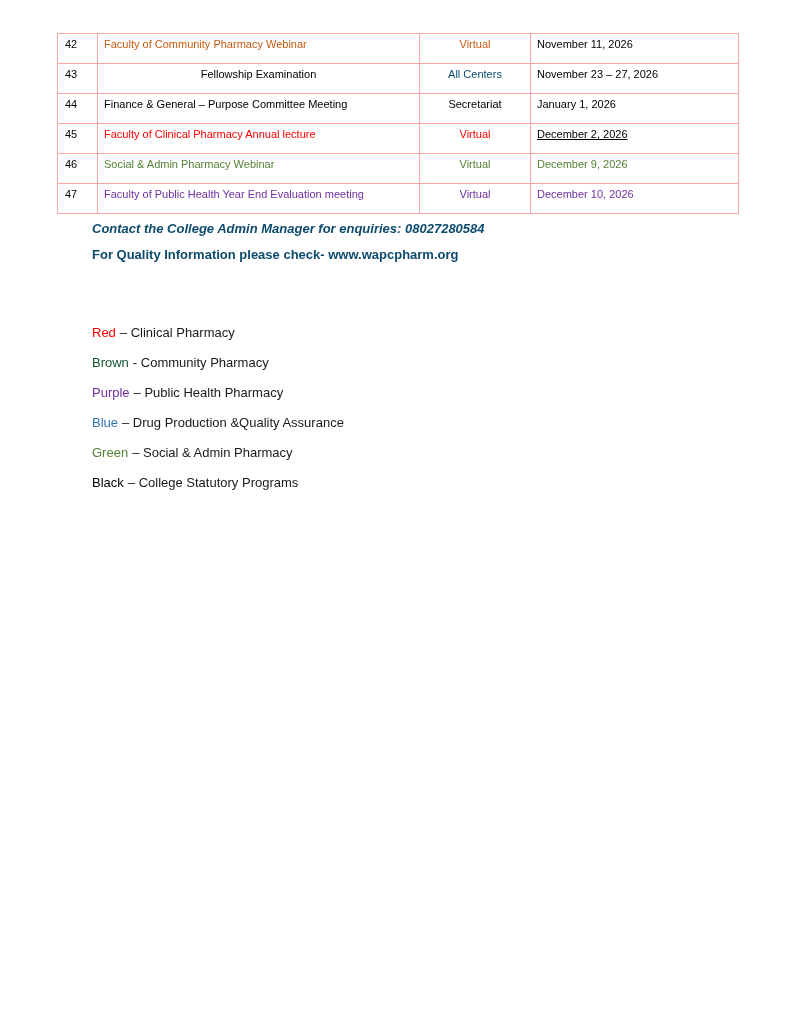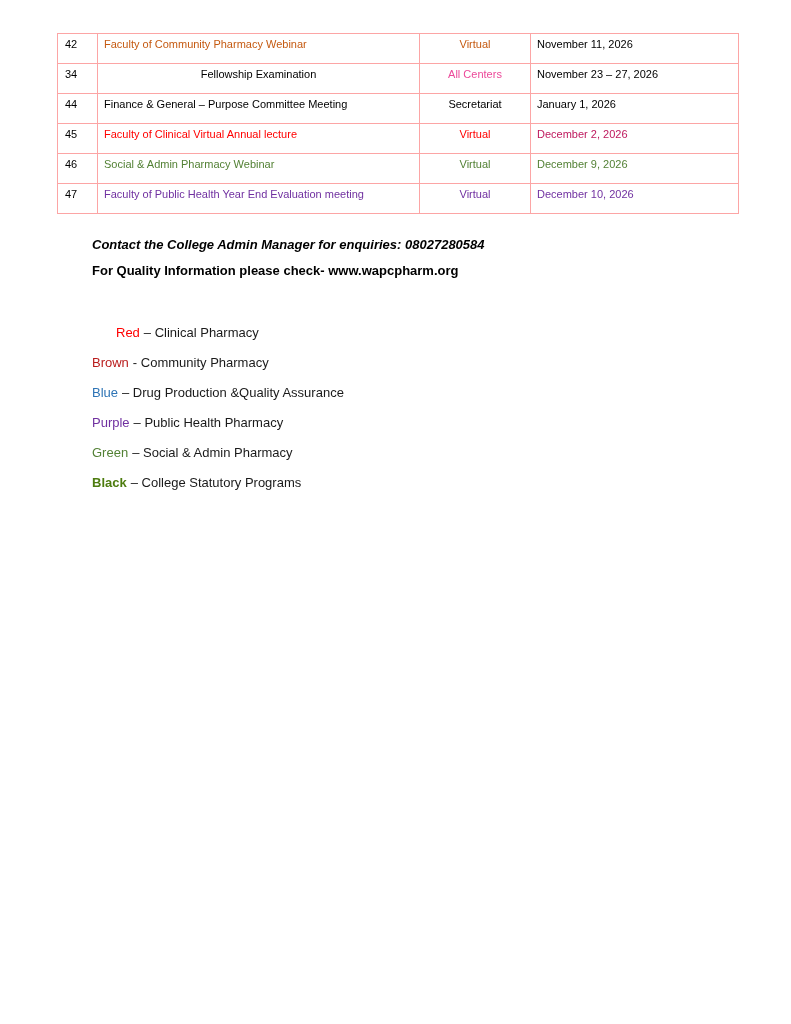--- a/index.html
+++ b/index.html
@@ -32,22 +32,21 @@
     white-space: nowrap;
     overflow: hidden;
   }
   table.schedule td.num { padding-left: 7px; }
   table.schedule td.venue { text-align: center; }
   .note {
     position: absolute;
     left: 92px;
     font-size: 13px;
     font-weight: bold;
-    color: #000000;
-    margin-top: 16px;
+    color: #0c4a6e;
   }
   .note.italic { font-style: italic; top: 221px; }
   .note.plain { top: 247px; }
   .legend {
     position: absolute;
     left: 92px;
     top: 326px;
   }
   .legend-item {
     display: flex;
@@ -71,36 +70,36 @@
         <col style="width:208px">
     </colgroup>
     <tbody>
       <tr>
         <td class="num">42</td>
         <td class="event" style="color: rgb(197, 90, 17);">Faculty of Community Pharmacy Webinar</td>
         <td class="venue" style="color: rgb(197, 90, 17);">Virtual</td>
         <td class="date" style="color: #000000;">November 11, 2026</td>
       </tr>
       <tr>
-        <td class="num">34</td>
+        <td class="num">43</td>
         <td class="event" style="color: rgb(0, 0, 0); text-align: center;">Fellowship Examination</td>
-        <td class="venue" style="color: #ec4899;">All Centers</td>
+        <td class="venue" style="color: #0c4a6e;">All Centers</td>
         <td class="date" style="color: rgb(0, 0, 0);">November 23 – 27, 2026</td>
       </tr>
       <tr>
         <td class="num">44</td>
         <td class="event" style="color: rgb(0, 0, 0);">Finance &amp; General – Purpose Committee Meeting</td>
         <td class="venue" style="color: rgb(0, 0, 0);">Secretariat</td>
         <td class="date" style="color: rgb(0, 0, 0);">January 1, 2026</td>
       </tr>
       <tr>
         <td class="num">45</td>
-        <td class="event" style="color: rgb(255, 0, 0);">Faculty of Clinical Virtual Annual lecture</td>
+        <td class="event" style="color: rgb(255, 0, 0);">Faculty of Clinical Pharmacy Annual lecture</td>
         <td class="venue" style="color: rgb(255, 0, 0);">Virtual</td>
-        <td class="date" style="color: #be185d;">December 2, 2026</td>
+        <td class="date" style="color: #000000; text-decoration: underline;">December 2, 2026</td>
       </tr>
       <tr>
         <td class="num">46</td>
         <td class="event" style="color: rgb(83, 129, 53);">Social &amp; Admin Pharmacy Webinar</td>
         <td class="venue" style="color: rgb(83, 129, 53);">Virtual</td>
         <td class="date" style="color: rgb(83, 129, 53); margin-left: 24px;">December 9, 2026</td>
       </tr>
       <tr>
         <td class="num">47</td>
         <td class="event" style="color: rgb(112, 48, 160);">Faculty of Public Health Year End Evaluation meeting</td>
@@ -108,38 +107,38 @@
         <td class="date" style="color: rgb(112, 48, 160);">December 10, 2026</td>
       </tr>
     </tbody>
   </table>
 
   <div class="note italic">Contact the College Admin Manager for enquiries: 08027280584</div>
   <div class="note plain">For Quality Information please check- www.wapcpharm.org</div>
 
   <div class="legend">
     <div class="legend-item">
-      <span style="color: rgb(255, 0, 0); margin-left: 24px;">Red</span>
+      <span style="color: rgb(255, 0, 0);">Red</span>
         <span>– Clinical Pharmacy</span>
     </div>
     <div class="legend-item">
-      <span style="color: #b91c1c; text-align: center;">Brown</span>
+      <span style="color: #14532d; text-align: center;">Brown</span>
         <span>- Community Pharmacy</span>
+    </div>
+    <div class="legend-item">
+      <span style="color: rgb(112, 48, 160);">Purple</span>
+        <span>– Public Health Pharmacy</span>
     </div>
     <div class="legend-item">
       <span style="color: rgb(46, 116, 181);">Blue</span>
         <span>– Drug Production &amp;Quality Assurance</span>
     </div>
     <div class="legend-item">
-      <span style="color: rgb(112, 48, 160);">Purple</span>
-        <span>– Public Health Pharmacy</span>
-    </div>
-    <div class="legend-item">
       <span style="color: rgb(83, 129, 53);">Green</span>
         <span>– Social &amp; Admin Pharmacy</span>
     </div>
     <div class="legend-item">
-      <span style="color: #4d7c0f; font-weight: bold;">Black</span>
+      <span style="color: #000000;">Black</span>
         <span>– College Statutory Programs</span>
     </div>
   </div>
 
 </div>
 
 </body></html>

